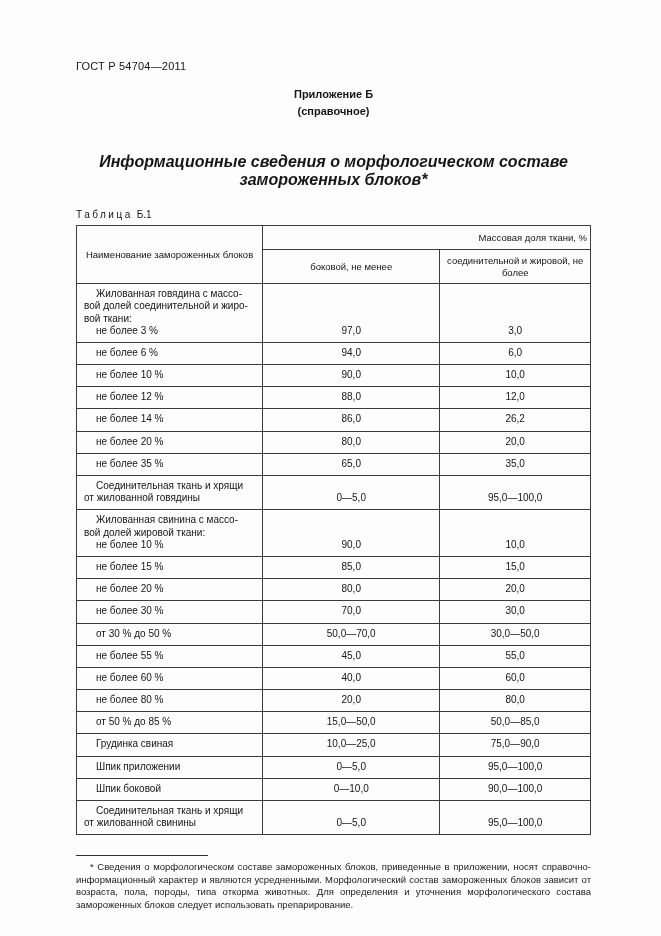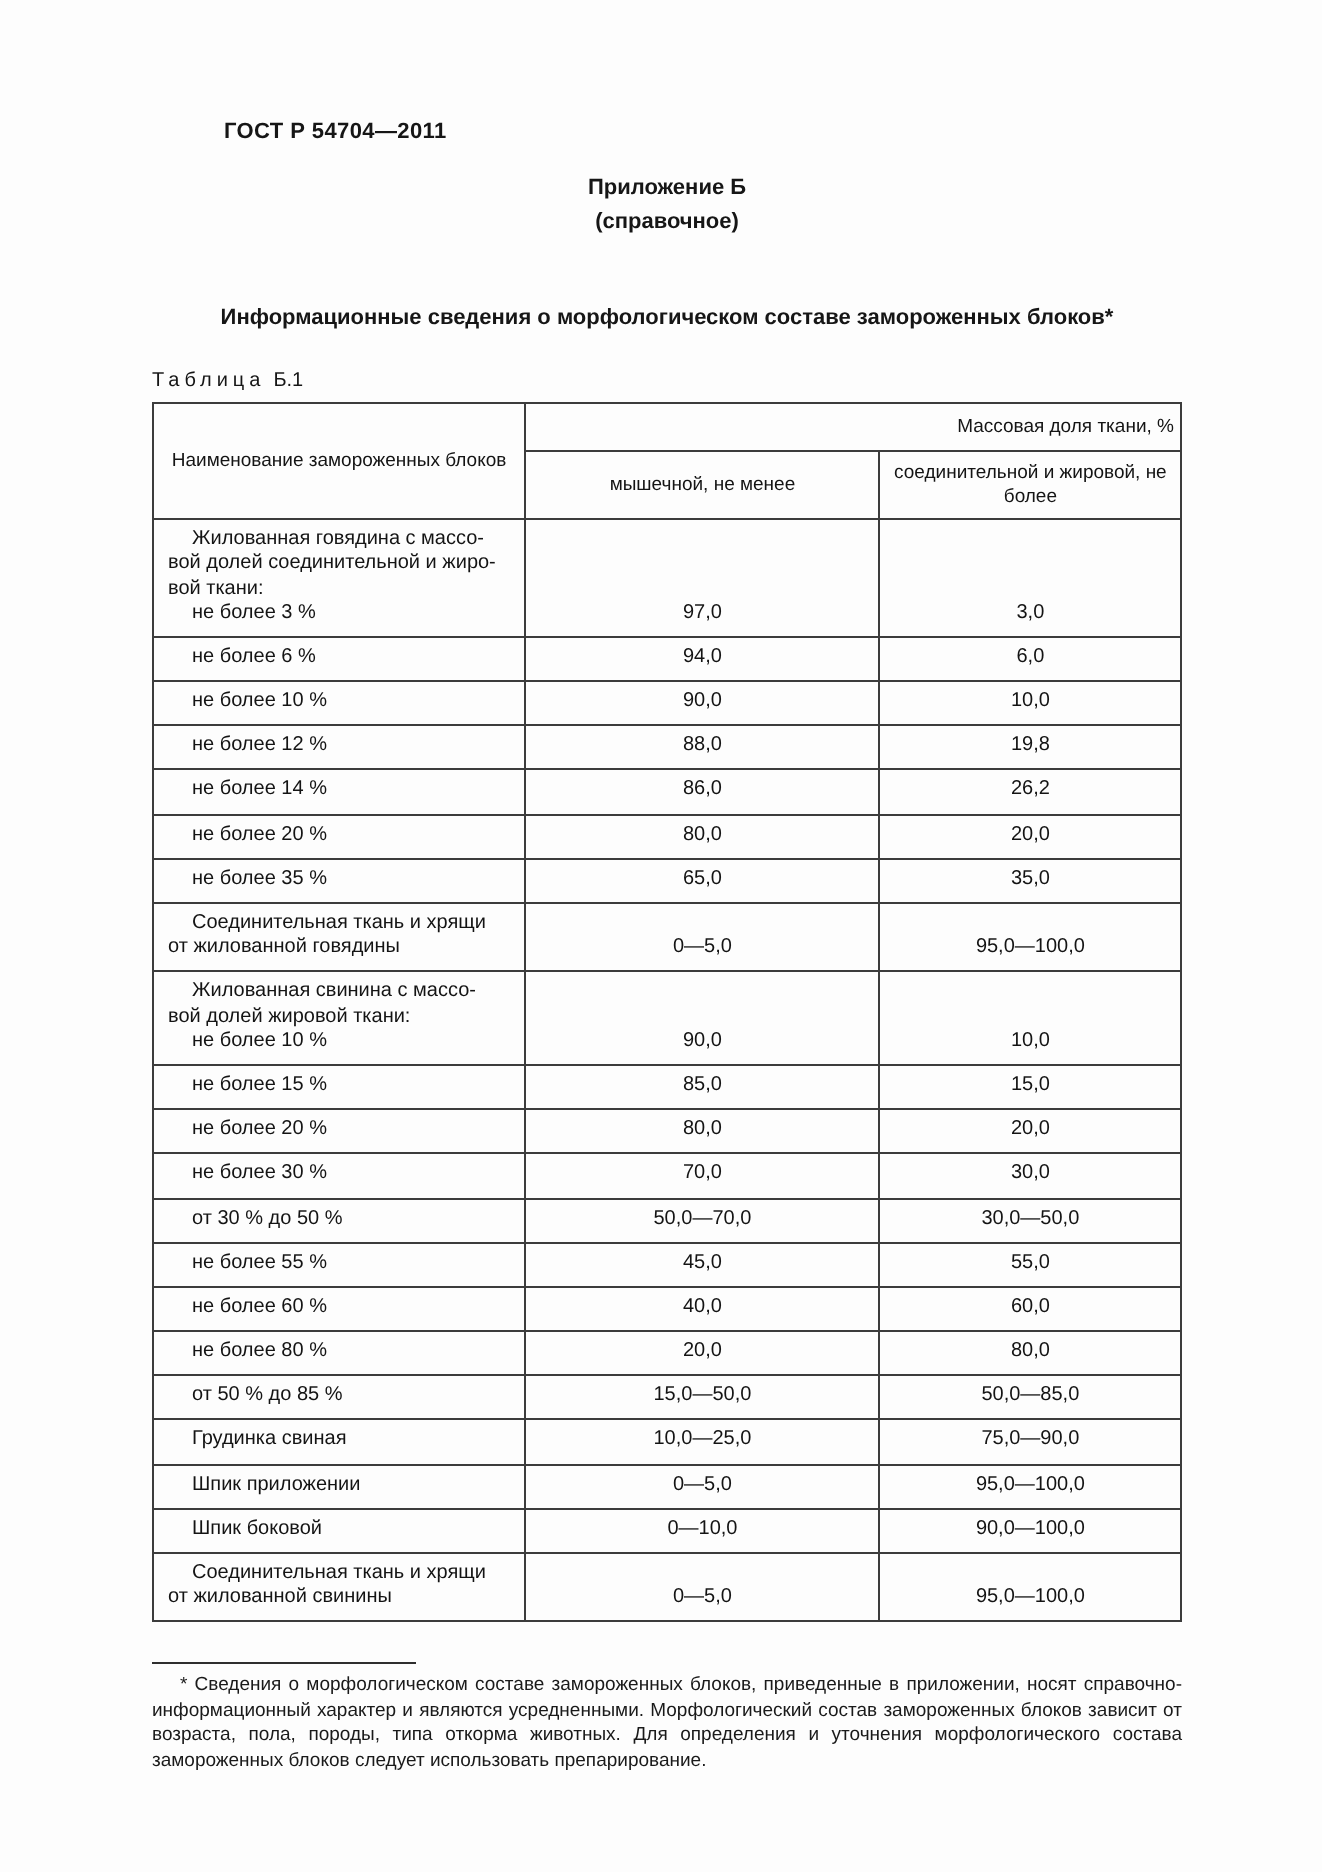--- a/index.html
+++ b/index.html
@@ -12,37 +12,37 @@
   .page {
     width: 661px;
     height: 936px;
     background: #fdfdfd;
     padding: 60px 70px 0 76px;
     position: relative;
     overflow: hidden;
   }
   .doc-code {
     font-size: 11px;
-    font-weight: bold;
+    font-weight: normal;
     letter-spacing: 0.2px;
     margin-bottom: 14px;
-    margin-left: 36px;
   }
   .annex-block {
     text-align: center;
     font-weight: bold;
     font-size: 11px;
     line-height: 1.5;
     margin-bottom: 34px;
   }
   .title {
     text-align: center;
     font-weight: bold;
-    font-size: 11px;
+    font-size: 16px;
     margin-bottom: 20px;
+    font-style: italic;
   }
   .para {
     font-size: 11px;
     line-height: 1.4;
     text-align: justify;
     text-indent: 30px;
     margin-bottom: 18px;
   }
   .table-label {
     font-size: 10px;
@@ -125,21 +125,21 @@
       <col class="c1">
         <col class="c2">
         <col class="c3">
     </colgroup>
     <thead>
       <tr>
         <th rowspan="2">Наименование замороженных блоков</th>
         <th colspan="2" class="group-head">Массовая доля ткани, %</th>
       </tr>
       <tr>
-        <th>мышечной, не менее</th>
+        <th>боковой, не менее</th>
         <th>соединительной и жировой, не более</th>
       </tr>
     </thead>
     <tbody>
         <tr>
           <td class="name-cell">
             <div class="intro">Жилованная говядина с массо-
 вой долей соединительной и жиро-
 вой ткани:</div>
             <div class="sub">не более 3 %</div>
@@ -159,21 +159,21 @@
             <div class="sub">не более 10 %</div>
           </td>
           <td class="val-cell">90,0</td>
           <td class="val-cell">10,0</td>
         </tr>
         <tr>
           <td class="name-cell">
             <div class="sub">не более 12 %</div>
           </td>
           <td class="val-cell">88,0</td>
-          <td class="val-cell">19,8</td>
+          <td class="val-cell">12,0</td>
         </tr>
         <tr>
           <td class="name-cell">
             <div class="sub">не более 14 %</div>
           </td>
           <td class="val-cell">86,0</td>
           <td class="val-cell">26,2</td>
         </tr>
         <tr>
           <td class="name-cell">

